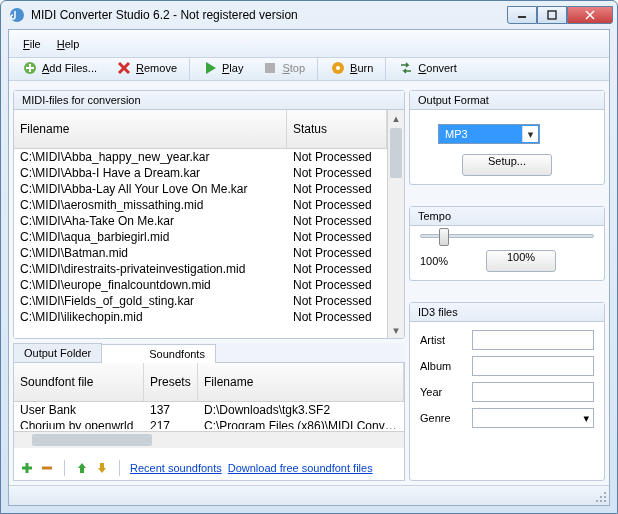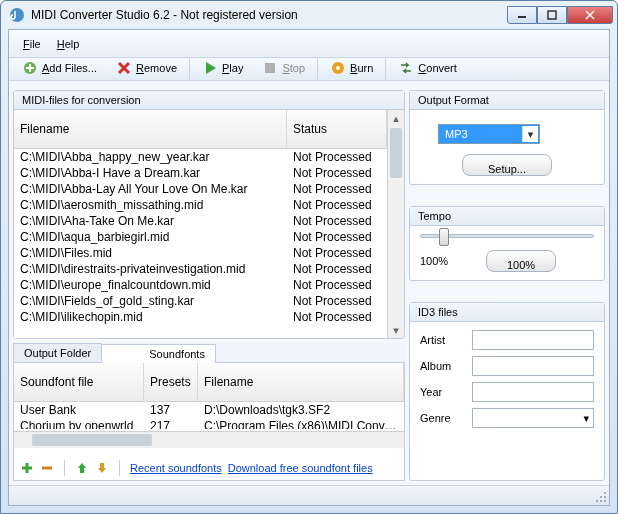--- a/index.html
+++ b/index.html
@@ -56,21 +56,21 @@
 .hscroll { height: 17px; background: #f0f0f0; border-top: 1px solid #d0d0d0; position: relative; margin-top: 2px; }
 .hscroll .thumb { position: absolute; top: 2px; bottom: 2px; left: 18px; width: 120px; background: #c8d0d8; border-radius: 2px; }
 
 .sf-toolbar { display: flex; align-items: center; gap: 6px; padding: 4px 6px; margin-top: 8px; }
 .sf-toolbar .sf-icon { width: 14px; height: 14px; cursor: pointer; }
 .sf-toolbar .sep { width: 1px; height: 16px; background: #c0ccdc; margin: 0 4px; }
 .sf-toolbar a { color: #0645cc; text-decoration: underline; cursor: pointer; }
 
 .format-select { width: 102px; height: 20px; border: 1px solid #7a9ac0; background: #3399ff; color: #fff; display: flex; align-items: center; justify-content: space-between; padding: 0 1px 0 6px; cursor: pointer; margin: 6px 0 10px 20px; }
 .format-select .dd-arrow { width: 16px; height: 16px; background:#fff; display:flex; align-items:center; justify-content:center; color:#333; border-left: 1px solid rgba(0,0,0,0.15); }
-.setup-btn, .hundred-btn { width: 90px; height: 22px; border: 1px solid #a8b4c4; background: linear-gradient(#fdfdfd, #e6e6e6); border-radius: 8px; cursor: pointer; display:flex; align-items:flex-end; justify-content:center; margin: 0 auto; }
+.setup-btn, .hundred-btn { width: 90px; height: 22px; border: 1px solid #a8b4c4; background: linear-gradient(#fdfdfd, #e6e6e6); border-radius: 3px; cursor: pointer; display:flex; align-items:flex-start; justify-content:center; margin: 0 auto; }
 
 .slider-wrap { padding: 8px 10px 4px; }
 .slider-track { height: 4px; background: #d8e0e8; border: 1px solid #b0bcc8; border-radius: 2px; position: relative; }
 .slider-thumb { position: absolute; top: -7px; left: 18px; width: 10px; height: 18px; background: linear-gradient(#f8f8f8,#d8d8d8); border: 1px solid #888; border-radius: 2px; cursor: pointer; }
 .tempo-row { display: flex; justify-content: space-between; align-items: center; padding: 8px 10px; }
 
 .id3-body { display: grid; grid-template-columns: 44px 1fr; gap: 6px 8px; padding: 8px 10px; align-items: center; }
 .id3-body input, .id3-body .combo { height: 20px; border: 1px solid #a8b4c4; padding: 0 4px; width: 100%; font-size: 11px; }
 .id3-body .combo { display:flex; align-items:center; justify-content:flex-end; cursor:pointer; }
 
@@ -193,21 +193,21 @@
                   </div>
                   <div class="listview-row">
                     <div class="cell col-file">C:\MIDI\Aha-Take On Me.kar</div>
                     <div class="cell col-status">Not Processed</div>
                   </div>
                   <div class="listview-row">
                     <div class="cell col-file">C:\MIDI\aqua_barbiegirl.mid</div>
                     <div class="cell col-status">Not Processed</div>
                   </div>
                   <div class="listview-row">
-                    <div class="cell col-file">C:\MIDI\Files.mid</div>
+                    <div class="cell col-file">C:\MIDI\Batman.mid</div>
                     <div class="cell col-status">Not Processed</div>
                   </div>
                   <div class="listview-row">
                     <div class="cell col-file">C:\MIDI\direstraits-privateinvestigation.mid</div>
                     <div class="cell col-status">Not Processed</div>
                   </div>
                   <div class="listview-row">
                     <div class="cell col-file">C:\MIDI\europe_finalcountdown.mid</div>
                     <div class="cell col-status">Not Processed</div>
                   </div>

